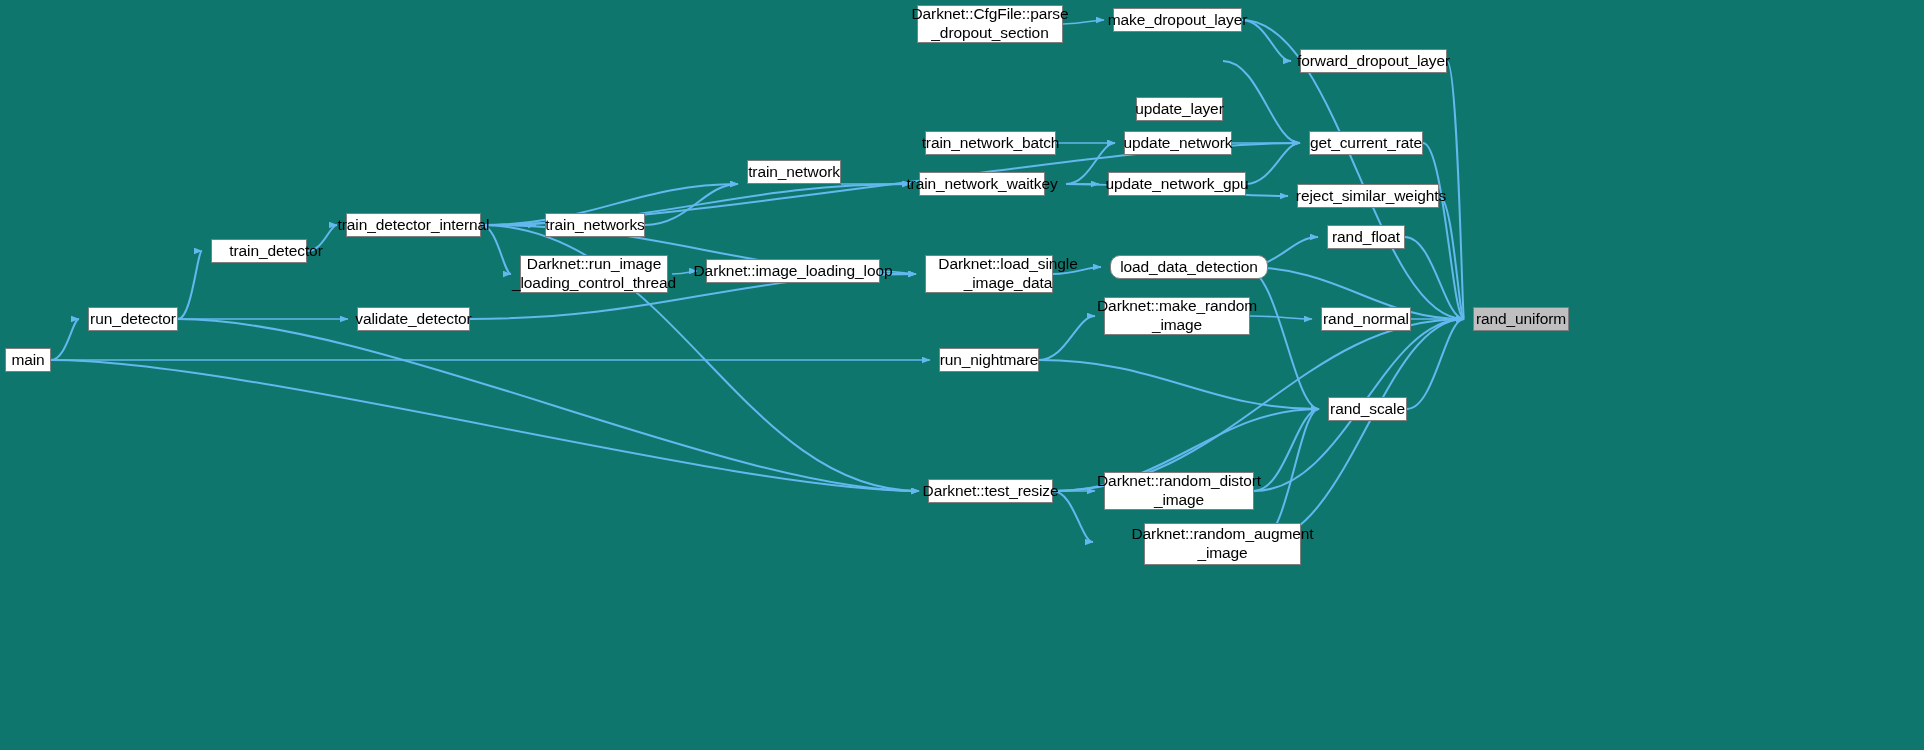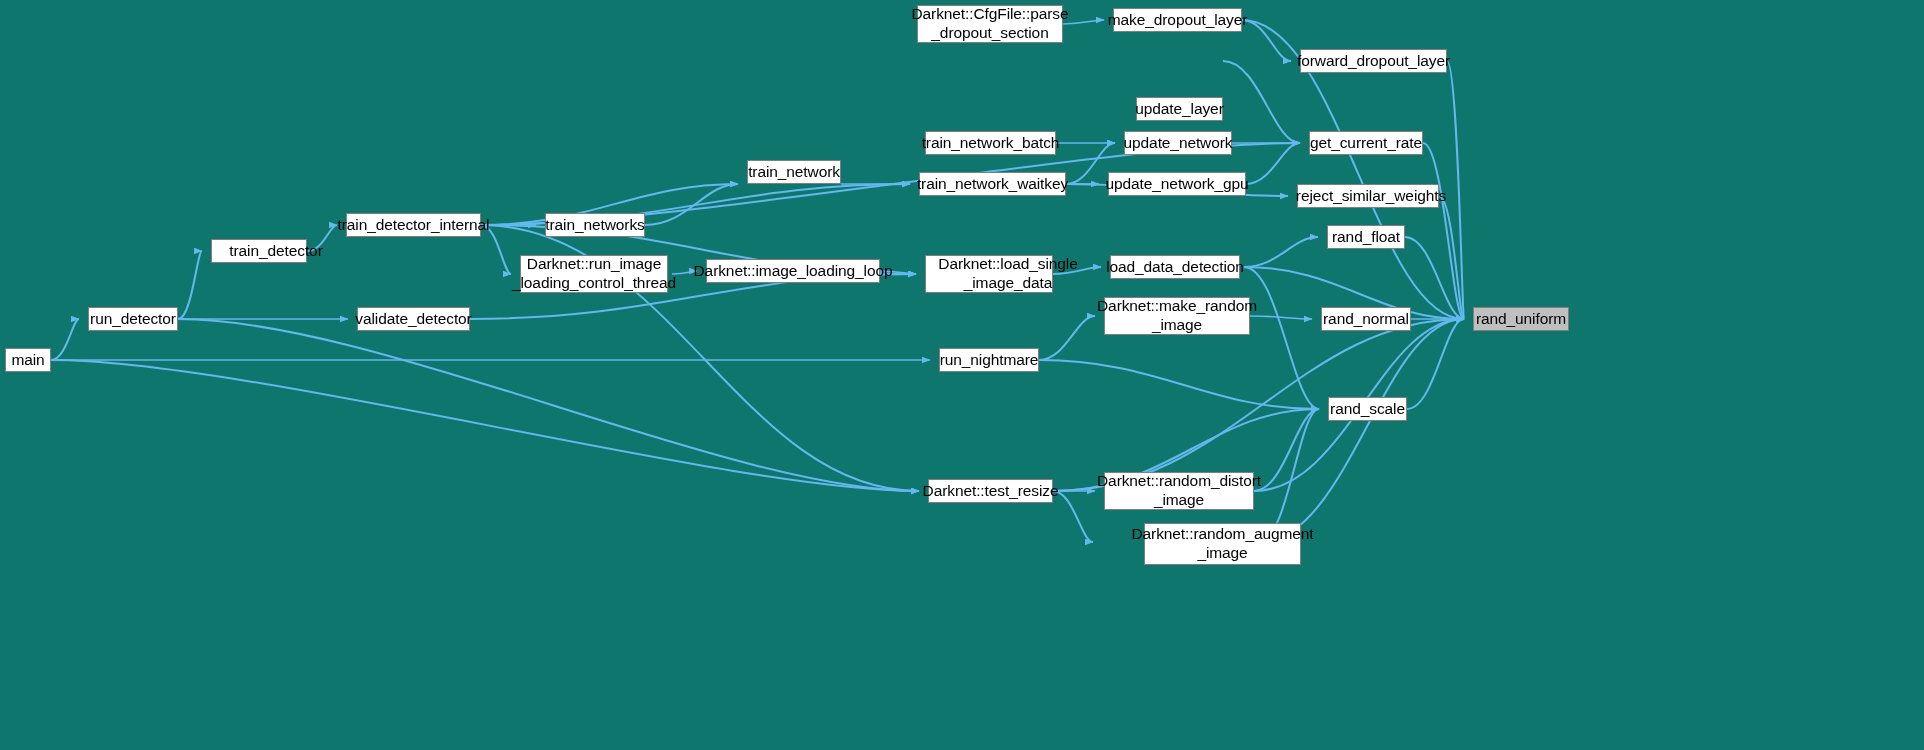--- a/index.html
+++ b/index.html
@@ -110,33 +110,33 @@
   <div id="node-layer">
       <div class="node" style="left: 917px; top: 5px; width: 146px; height: 38px;">Darknet::CfgFile::parse
 _dropout_section</div>
       <div class="node" style="left: 1113px; top: 8px; width: 129px; height: 24px;">make_dropout_layer</div>
       <div class="node" style="left: 1300px; top: 49px; width: 147px; height: 24px;">forward_dropout_layer</div>
       <div class="node" style="left: 1136px; top: 49px; width: 87px; height: 24px; margin-top: 48px;">update_layer</div>
       <div class="node" style="left: 925px; top: 131px; width: 131px; height: 24px;">train_network_batch</div>
       <div class="node" style="left: 1124px; top: 131px; width: 108px; height: 24px;">update_network</div>
       <div class="node" style="left: 1309px; top: 131px; width: 114px; height: 24px;">get_current_rate</div>
       <div class="node" style="left: 747px; top: 160px; width: 94px; height: 24px;">train_network</div>
-      <div class="node" style="left: 919px; top: 172px; width: 147px; height: 24px; text-align: center;">train_network_waitkey</div>
+      <div class="node" style="left: 919px; top: 172px; width: 126px; height: 24px; text-align: center;">train_network_waitkey</div>
       <div class="node" style="left: 1108px; top: 172px; width: 138px; height: 24px;">update_network_gpu</div>
       <div class="node" style="left: 1297px; top: 184px; width: 142px; height: 24px; padding-left: 12px;">reject_similar_weights</div>
       <div class="node" style="left: 346px; top: 213px; width: 135px; height: 24px;">train_detector_internal</div>
       <div class="node" style="left: 545px; top: 213px; width: 100px; height: 24px;">train_networks</div>
       <div class="node" style="left: 211px; top: 239px; width: 96px; height: 24px; padding-left: 40px;">train_detector</div>
       <div class="node" style="left: 1327px; top: 225px; width: 78px; height: 24px;">rand_float</div>
       <div class="node" style="left: 520px; top: 255px; width: 148px; height: 38px;">Darknet::run_image
 _loading_control_thread</div>
       <div class="node" style="left: 706px; top: 259px; width: 174px; height: 24px;">Darknet::image_loading_loop</div>
       <div class="node" style="left: 925px; top: 255px; width: 128px; height: 38px; padding-left: 44px;">Darknet::load_single
 _image_data</div>
-      <div class="node" style="left: 1110px; top: 255px; width: 130px; height: 24px;">load_data_detection</div>
+      <div class="node" style="left: 1110px; top: 255px; width: 158px; height: 24px; border-radius: 10px;">load_data_detection</div>
       <div class="node" style="left: 1104px; top: 297px; width: 146px; height: 38px;">Darknet::make_random
 _image</div>
       <div class="node" style="left: 1321px; top: 307px; width: 90px; height: 24px;">rand_normal</div>
       <div class="node focus" style="left: 1473px; top: 307px; width: 96px; height: 24px;">rand_uniform</div>
       <div class="node" style="left: 88px; top: 307px; width: 90px; height: 24px;">run_detector</div>
       <div class="node" style="left: 357px; top: 307px; width: 113px; height: 24px;">validate_detector</div>
       <div class="node" style="left: 5px; top: 348px; width: 46px; height: 24px;">main</div>
       <div class="node" style="left: 939px; top: 348px; width: 100px; height: 24px;">run_nightmare</div>
       <div class="node" style="left: 1328px; top: 397px; width: 79px; height: 24px;">rand_scale</div>
       <div class="node" style="left: 928px; top: 479px; width: 125px; height: 24px;">Darknet::test_resize</div>

